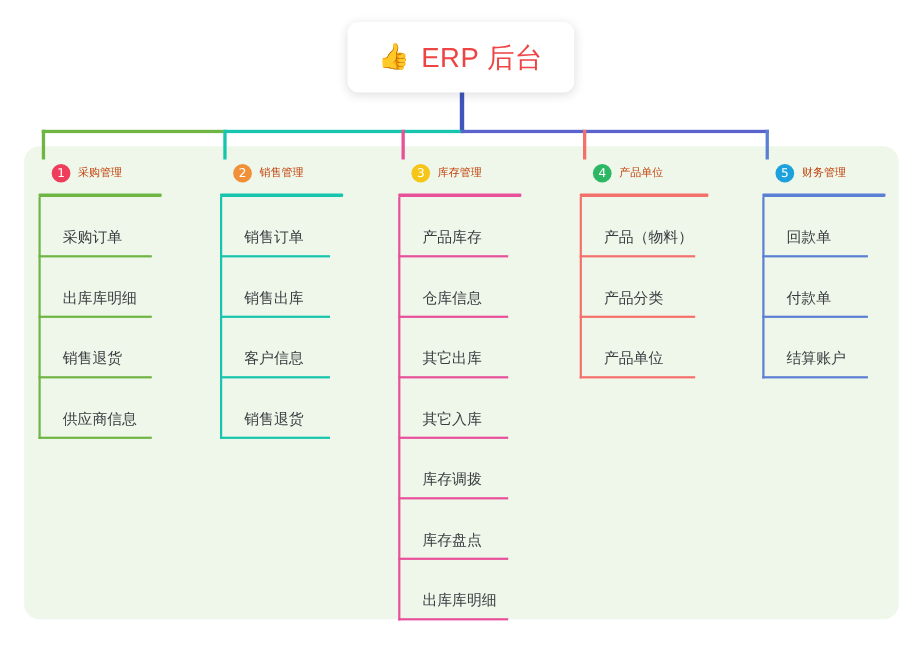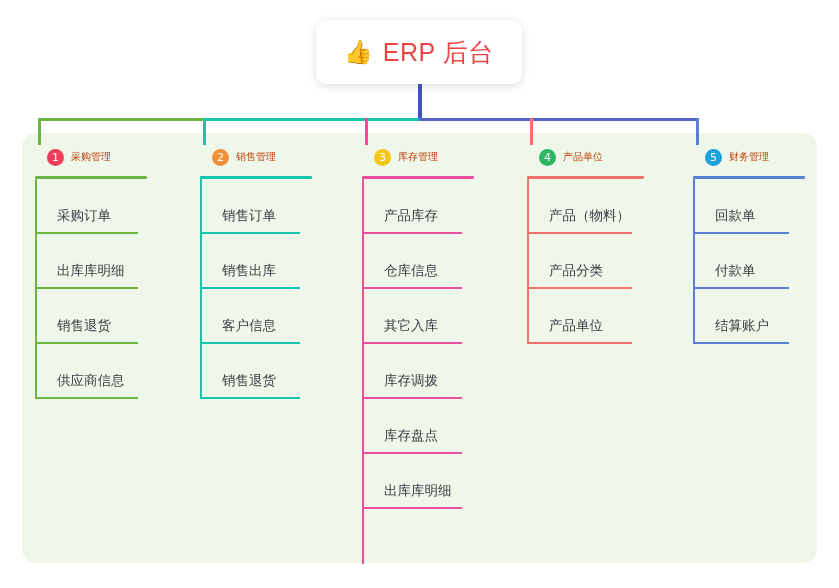--- a/index.html
+++ b/index.html
@@ -220,20 +220,24 @@
         <div class="spine" style="background: rgb(232, 80, 155); height: 385px;"></div>
         <div class="leaf">
           <span class="leaf-label">产品库存</span>
           <div class="leaf-rule" style="background: rgb(232, 80, 155); width: 100px;"></div>
         </div>
         <div class="leaf">
           <span class="leaf-label">仓库信息</span>
           <div class="leaf-rule" style="background: rgb(232, 80, 155); width: 100px;"></div>
         </div>
         <div class="leaf">
+          <span class="leaf-label">其它出库</span>
+          <div class="leaf-rule" style="background: rgb(232, 80, 155); width: 100px;"></div>
+        </div>
+        <div class="leaf">
           <span class="leaf-label">其它入库</span>
           <div class="leaf-rule" style="background: rgb(232, 80, 155); width: 100px;"></div>
         </div>
         <div class="leaf">
           <span class="leaf-label">库存调拨</span>
           <div class="leaf-rule" style="background: rgb(232, 80, 155); width: 100px;"></div>
         </div>
         <div class="leaf">
           <span class="leaf-label">库存盘点</span>
           <div class="leaf-rule" style="background: rgb(232, 80, 155); width: 100px;"></div>

